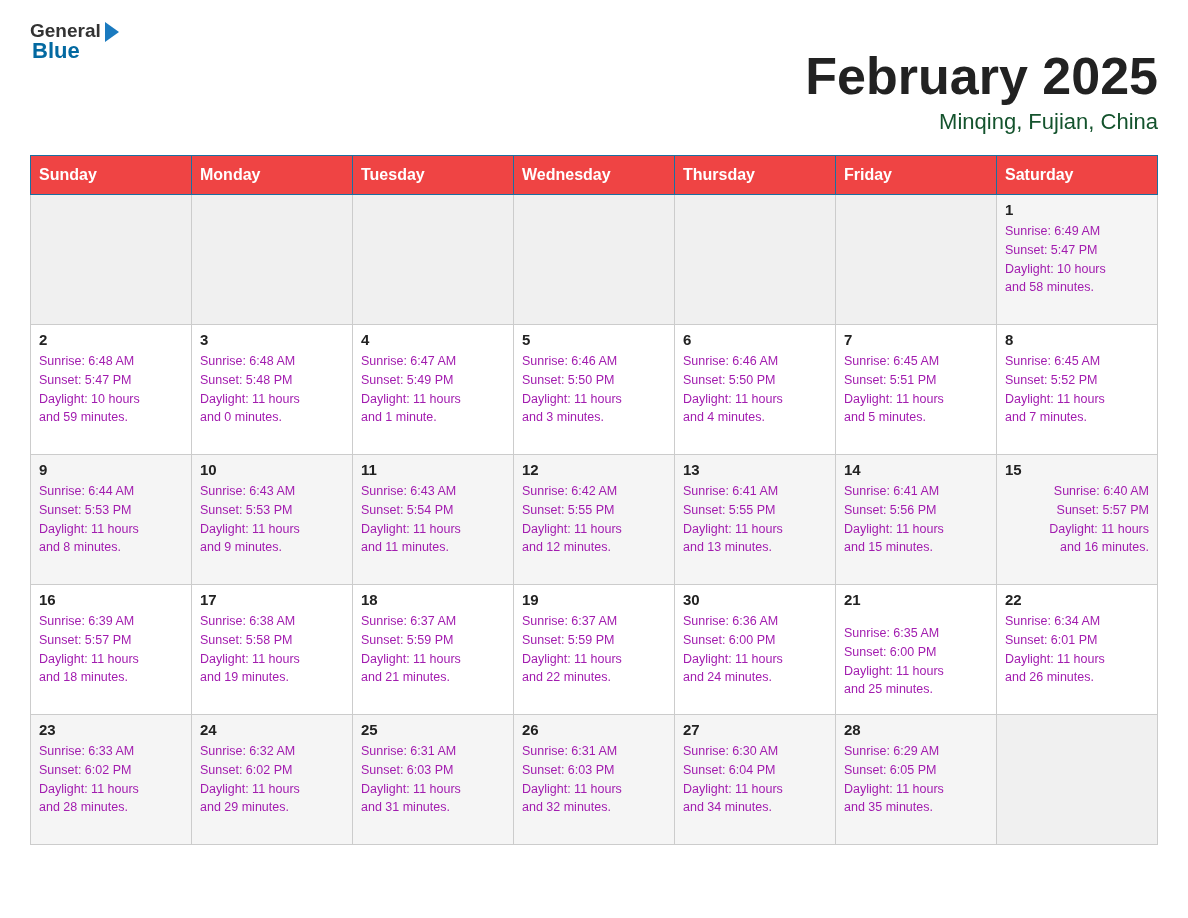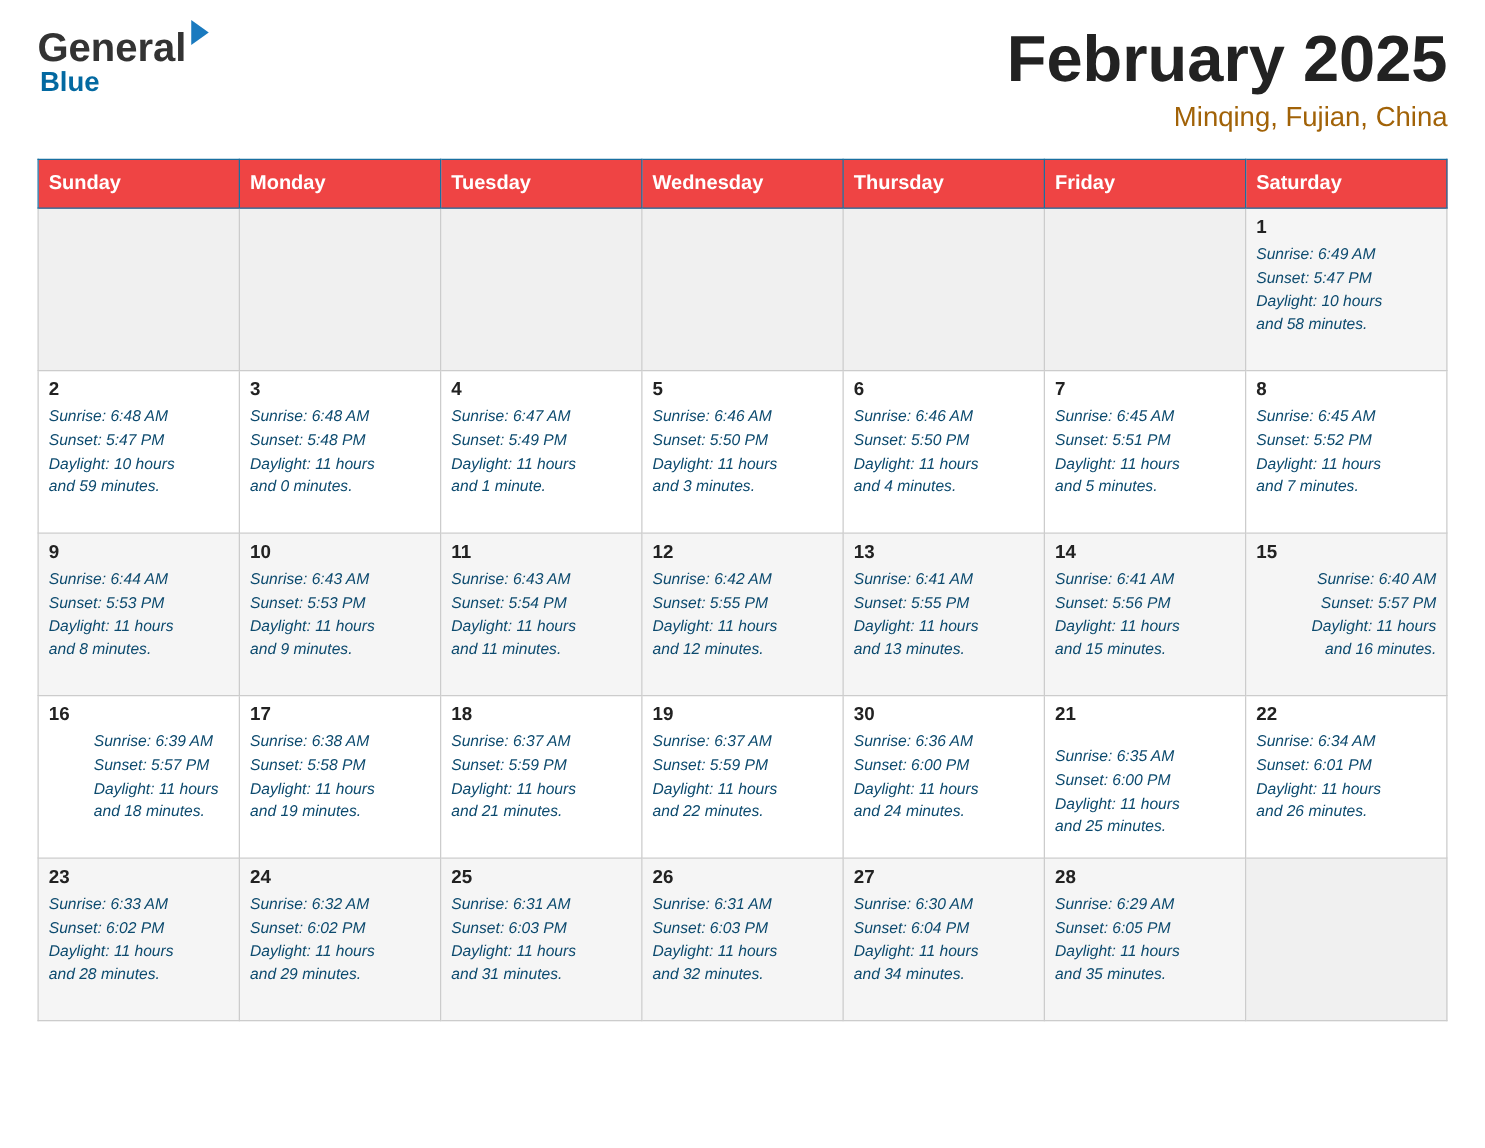--- a/index.html
+++ b/index.html
@@ -15,25 +15,25 @@
       justify-content: space-between;
       align-items: flex-start;
       margin-bottom: 20px;
     }
     .logo {
       display: flex;
       flex-direction: column;
       align-items: flex-start;
     }
     .logo-general {
-      font-size: 32px;
+      font-size: 19px;
       font-weight: bold;
       color: #333;
       display: flex;
-      align-items: flex-start;
+      align-items: flex-end;
     }
     .logo-general .arrow {
       display: inline-block;
       width: 0;
       height: 0;
       border-left: 14px solid #1a7abf;
       border-top: 10px solid transparent;
       border-bottom: 10px solid transparent;
       margin-left: 4px;
       margin-top: -4px;
@@ -46,24 +46,25 @@
       margin-left: 2px;
     }
     .title-block {
       text-align: right;
     }
     .month-title {
       font-size: 52px;
       font-weight: bold;
       color: #222;
       line-height: 1.1;
+      margin-top: 28px;
     }
     .location {
       font-size: 22px;
-      color: #a16207;
+      color: #14532d;
       margin-top: 4px;
     }
     .calendar {
       width: 100%;
       border-collapse: collapse;
       border: 1px solid #aaa;
     }
     .calendar th {
       background-color: #ef4444;
       color: #fff;
@@ -91,23 +92,22 @@
     }
     .day-number {
       font-size: 15px;
       font-weight: bold;
       color: #222;
       display: block;
       margin-bottom: 4px;
     }
     .day-info {
       font-size: 12.5px;
-      color: #0c4a6e;
+      color: #a21caf;
       line-height: 1.5;
-      font-style: italic;
     }
     .empty-cell {
       background-color: #f0f0f0 !important;
     }
     
     .row-odd td { background-color: #f5f5f5; }
     .row-even td { background-color: #ffffff; }
     .row-odd td.empty-cell { background-color: #ebebeb; }
   </style>
 </head>
@@ -253,21 +253,21 @@
           <span class="day-number">15</span>
           <div class="day-info" style="white-space: pre-line; text-align: right;">Sunrise: 6:40 AM
 Sunset: 5:57 PM
 Daylight: 11 hours
 and 16 minutes.</div>
         </td>
       </tr>
       <tr class="row-even">
         <td>
           <span class="day-number">16</span>
-          <div class="day-info" style="white-space: pre-line; margin-left: 36px;">Sunrise: 6:39 AM
+          <div class="day-info" style="white-space: pre-line;">Sunrise: 6:39 AM
 Sunset: 5:57 PM
 Daylight: 11 hours
 and 18 minutes.</div>
         </td>
         <td>
           <span class="day-number">17</span>
           <div class="day-info" style="white-space: pre-line;">Sunrise: 6:38 AM
 Sunset: 5:58 PM
 Daylight: 11 hours
 and 19 minutes.</div>

